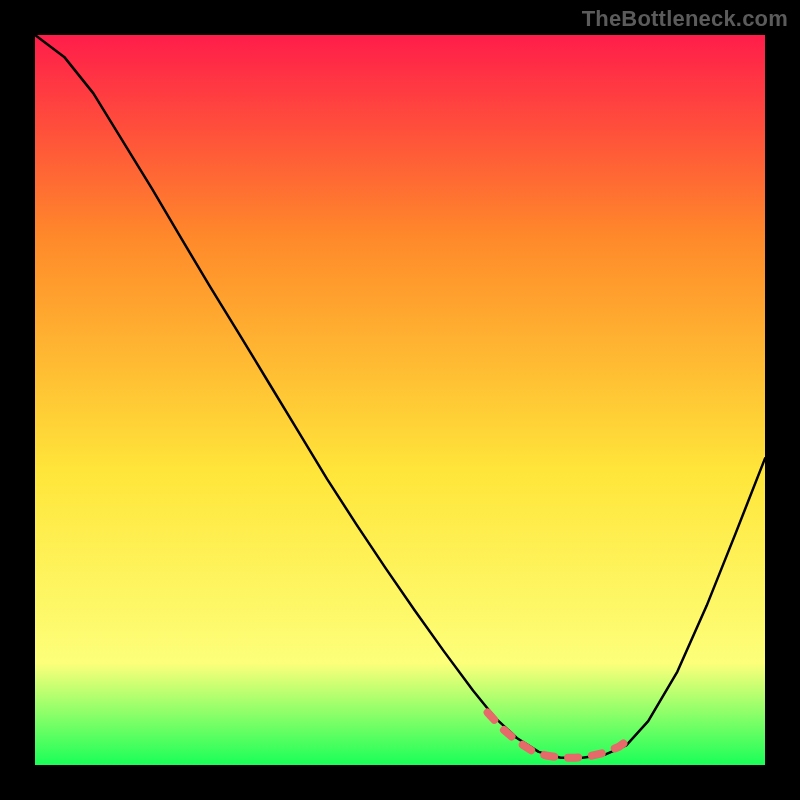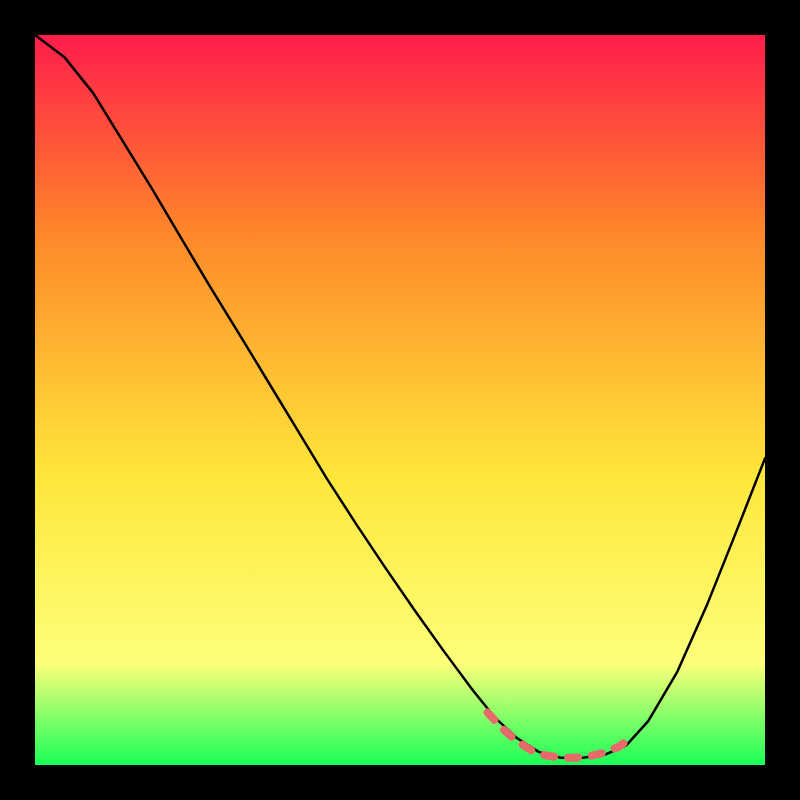--- a/index.html
+++ b/index.html
@@ -33,20 +33,21 @@
     position: absolute;
     left: 0; top: 0;
     width: 100%; height: 100%;
     display: block;
   }
 </style>
 </head>
 <body>
 <div class="frame">
 
+  <div class="watermark">TheBottleneck.com</div>
 
   <div class="plot">
     <svg id="chart-svg" viewBox="0 0 730 730" preserveAspectRatio="none">
         <defs>
           <linearGradient id="bg-grad" x1="0" y1="0" x2="0" y2="1">
             <stop offset="0%" stop-color="#ff1d4a"></stop>
             <stop offset="28.000000000000004%" stop-color="#ff8a2a"></stop>
             <stop offset="60%" stop-color="#ffe63a"></stop>
             <stop offset="86%" stop-color="#fdff7a"></stop>
             <stop offset="100%" stop-color="#19ff58"></stop>

